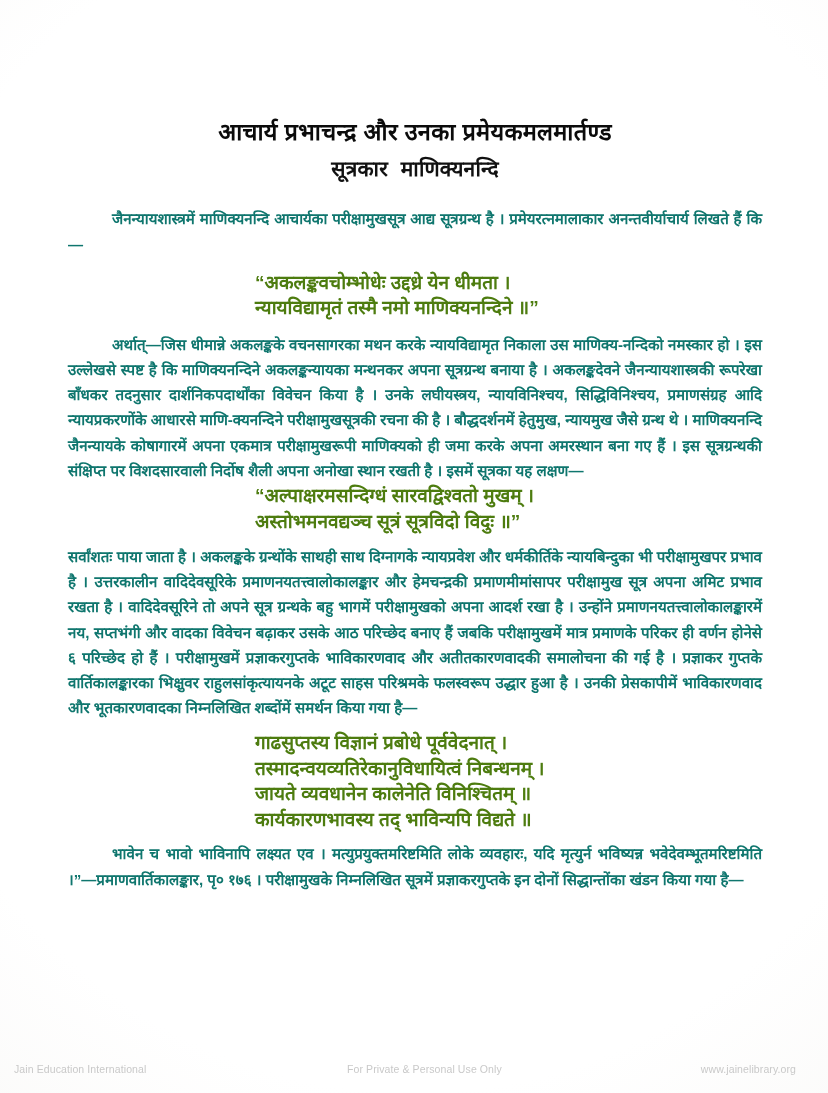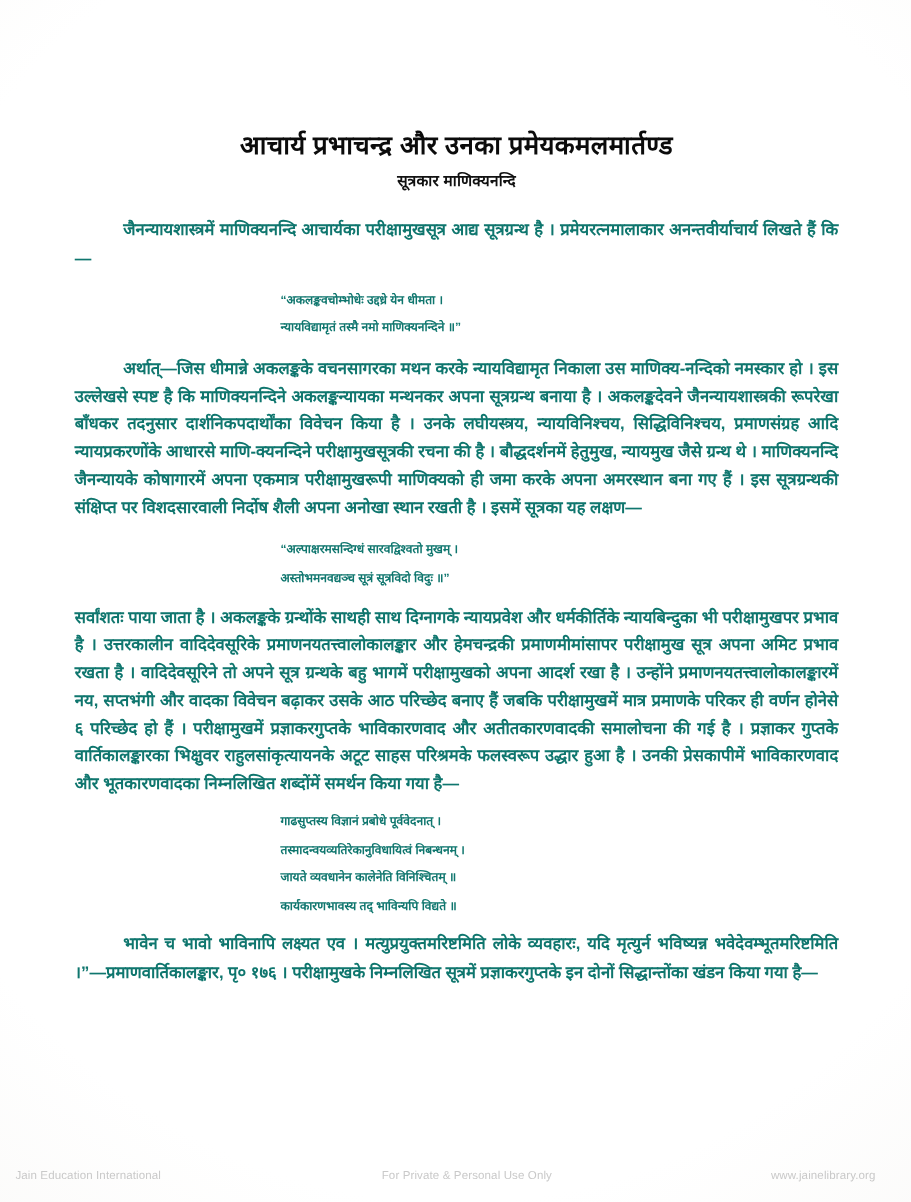--- a/index.html
+++ b/index.html
@@ -40,22 +40,22 @@
     font-family: "Liberation Sans", "DejaVu Sans", sans-serif;
     font-size: 23.5px;
     font-weight: bold;
     letter-spacing: 0.3px;
     color: #0b0b0b;
     line-height: 1.25;
     white-space: nowrap;
     margin-top: 42px;
   }
   .doc-subtitle {
-    font-family: Liberation Sans, sans-serif;
-    font-size: 14px;
+    font-family: Liberation Mono, monospace;
+    font-size: 21px;
     font-weight: bold;
     color: #111111;
     margin-top: 7px;
     letter-spacing: 0.2px;
   }
 
   
   .para {
     font-family: "Liberation Sans", "DejaVu Sans", sans-serif;
     font-size: 15.1px;
@@ -71,29 +71,29 @@
   }
   .para.p-intro   { margin-top: 24px; }
   .para.p-artha   { margin-top: 11px; }
   .para.p-sarva   { margin-top: 10px; }
   .para.p-avidya  { margin-top: 9px;  text-indent: 44px; }
   .para.p-bhaven  { margin-top: 9px;  text-indent: 44px; }
 
   
   .verse {
     font-family: "Liberation Sans", "DejaVu Sans", sans-serif;
-    font-size: 11px;
+    font-size: 19px;
     font-weight: bold;
     line-height: 25.5px;
-    color: #0f766e;
+    color: #4d7c0f;
     padding-left: 187px;
     white-space: nowrap;
   }
   .verse.v1 { margin-top: 13px; }
-  .verse.v2 { margin-top: 14px; }
+  .verse.v2 { margin-top: 0; }
   .verse.v3 { margin-top: 10px; }
   .verse-line { display: block; }
 
   
   .footer {
     position: absolute;
     left: 0;
     top: 1063px;
     width: 812px;
     height: 20px;

